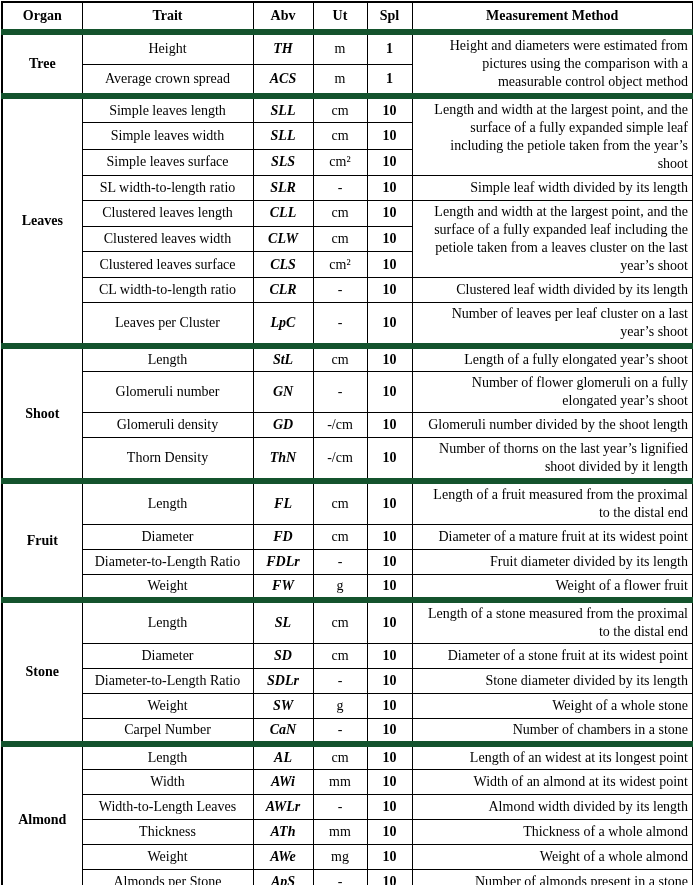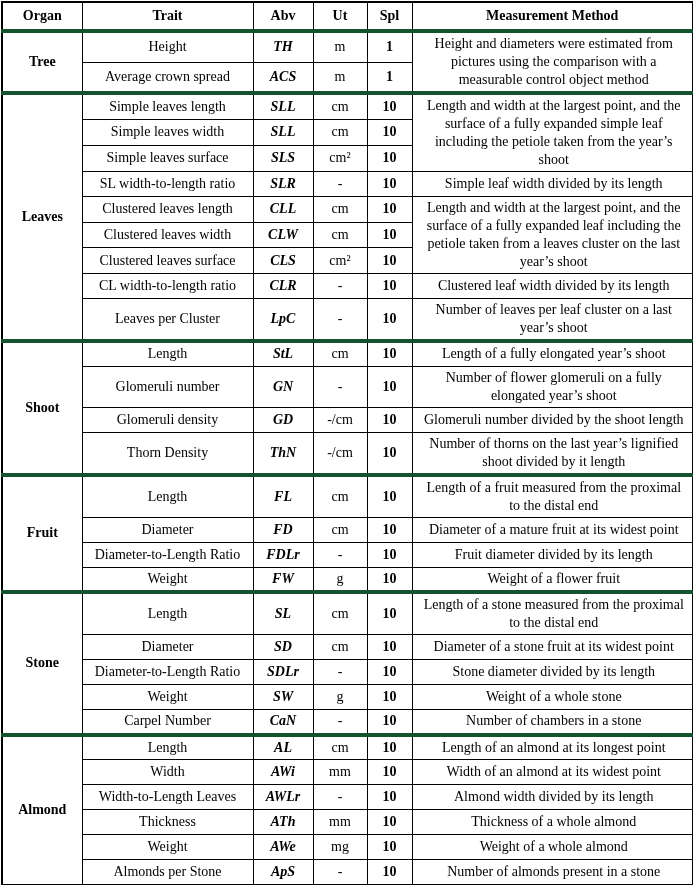--- a/index.html
+++ b/index.html
@@ -32,24 +32,24 @@
     text-align: center;
     vertical-align: middle;
     overflow: hidden;
   }
   thead th { font-weight: bold; height: 24px; }
   tbody tr { height: 25px; }
   td.organ { font-weight: bold; }
   td.abv   { font-weight: bold; font-style: italic; }
   td.spl   { font-weight: bold; }
   td.method {
-    text-align: center;
+    text-align: right;
     padding: 2px 4px 2px 7px;
   }
-  tr.section-start td { border-top: 4px solid #14532d; }
+  tr.section-start td { border-top: 6px solid #14532d; }
   .footnote {
     font-size: 13px;
     line-height: 16px;
     margin: 7px 0 0 3px;
     color: #000;
   }
 </style>
 </head>
 <body>
 
@@ -241,21 +241,21 @@
           <td class="ut">-</td>
           <td class="spl">10</td>
           <td class="method" rowspan="1">Number of chambers in a stone</td>
         </tr>
         <tr class="section-start">
           <td class="organ" rowspan="6">Almond</td>
           <td class="trait">Length</td>
           <td class="abv">AL</td>
           <td class="ut">cm</td>
           <td class="spl">10</td>
-          <td class="method" rowspan="1">Length of an almond at its longest point</td>
+          <td class="method" rowspan="1">Length of an widest at its longest point</td>
         </tr>
         <tr>
           <td class="trait">Width</td>
           <td class="abv">AWi</td>
           <td class="ut">mm</td>
           <td class="spl">10</td>
           <td class="method" rowspan="1">Width of an almond at its widest point</td>
         </tr>
         <tr>
           <td class="trait">Width-to-Length Leaves</td>

